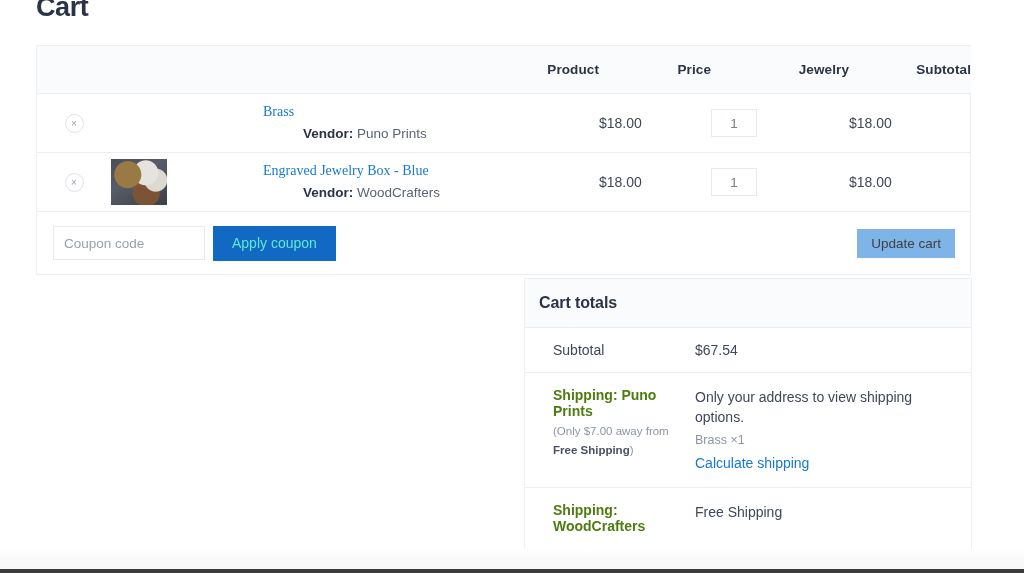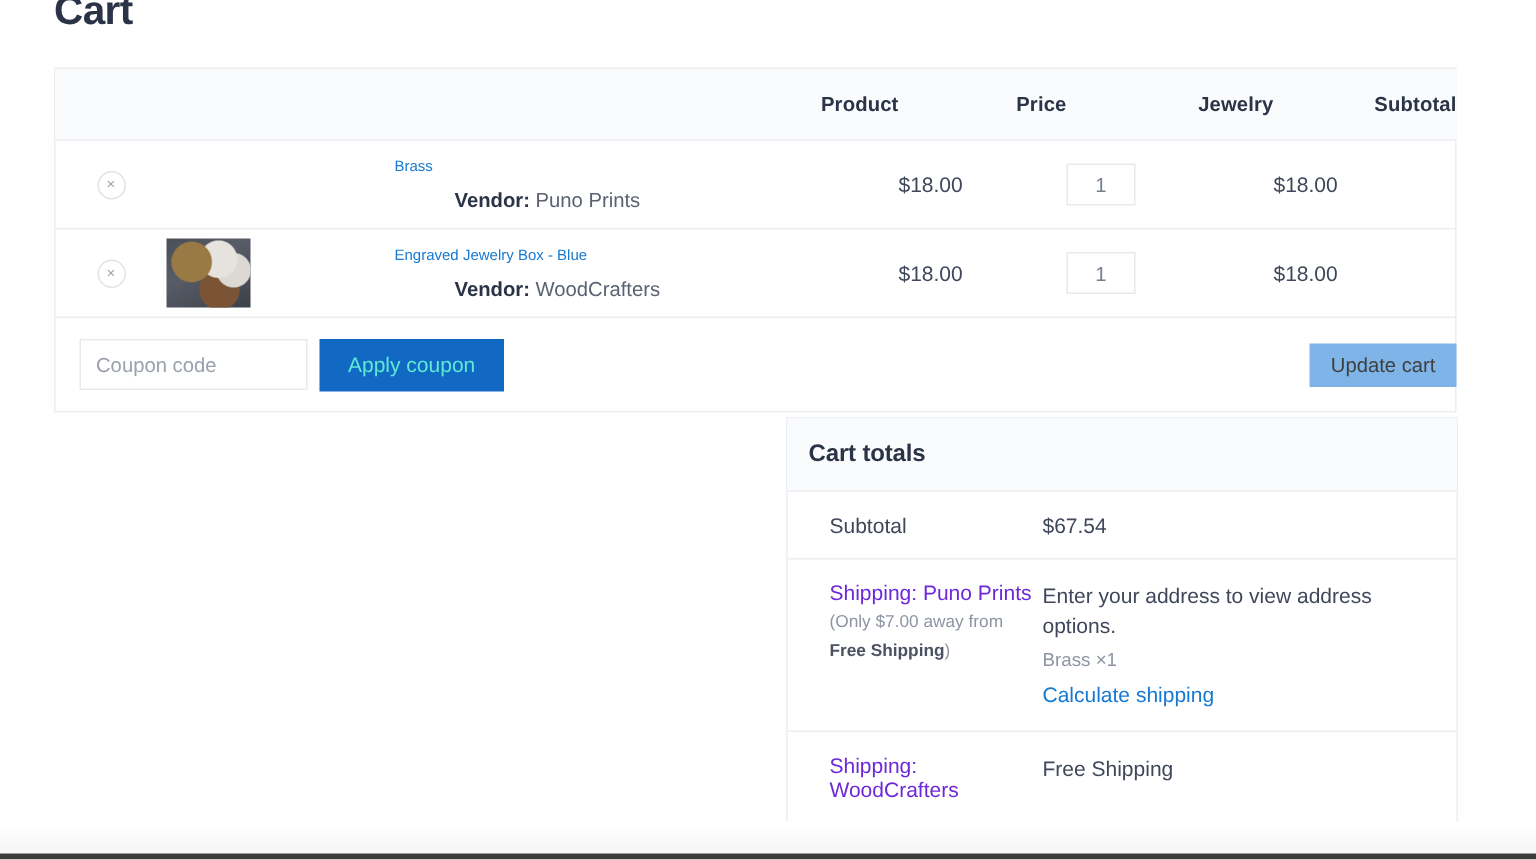--- a/index.html
+++ b/index.html
@@ -125,23 +125,24 @@
       radial-gradient(circle at 80% 46%, #dcd8d2 0 11px, transparent 12px),
       radial-gradient(circle at 63% 74%, #7a5434 0 13px, transparent 14px),
       linear-gradient(150deg, #4a4f57 0%, #575c66 40%, #3b4049 100%);
   }
 
   .prod-cell { padding-left: 0; }
   .prod-link {
     display: block;
     color: #1679d2;
     text-decoration: none;
-    font-size: 10px;
+    font-size: 14px;
     line-height: 20px;
     cursor: pointer;
+    font-family: Liberation Serif, serif;
   }
   .vendor-line {
     display: block;
     font-size: 13.5px;
     line-height: 20px;
     color: #5b6372;
     margin-top: 2px;
   }
   .vendor-label { font-weight: bold; color: #2b3346; margin-left: 40px; }
 
@@ -167,21 +168,21 @@
   
   .actions-row td {
     height: 62px;
     border-bottom: 0 !important;
     padding: 0;
   }
   .actions-inner {
     display: flex;
     align-items: center;
     justify-content: space-between;
-    padding: 0 0 0 16px;
+    padding: 0 16px 0 16px;
     height: 62px;
     box-sizing: border-box;
   }
   .coupon-group { display: flex; align-items: center; }
   .coupon-input {
     width: 152px;
     height: 34px;
     border: 1px solid #e6e9ed;
     box-sizing: border-box;
     font-size: 13.5px;
@@ -258,21 +259,21 @@
   .totals-table td {
     font-size: 14px;
     color: #40475a;
     padding: 14px 14px 14px 0;
     border-bottom: 1px solid #eceef1;
     vertical-align: top;
   }
   .totals-table tr.no-rule th,
   .totals-table tr.no-rule td { border-bottom: 0; }
 
-  .th-strong { font-weight: normal; color: #6d28d9; font-size: 14px; }
+  .th-strong { font-weight: bold; color: #4d7c0f; font-size: 14px; }
   .th-note {
     display: block;
     font-size: 11.5px;
     color: #8d95a3;
     line-height: 19px;
     margin-top: 3px;
     font-weight: normal;
   }
   .th-note b { color: #4b5262; font-weight: bold; }
 
@@ -409,21 +410,21 @@
           <td>$67.54</td>
         </tr>
 
 
         <tr>
           <th>
             <span class="th-strong">Shipping: Puno Prints</span>
             <span class="th-note"><span>(Only $7.00 away from </span><b>Free Shipping</b><span>)</span></span>
           </th>
           <td>
-            <span class="ship-msg">Enter your address to view address options.</span>
+            <span class="ship-msg">Only your address to view shipping options.</span>
             <span class="ship-items">Brass ×1</span>
             <a class="calc-link">Calculate shipping</a>
           </td>
         </tr>
 
         <tr class="no-rule">
           <th>
             <span class="th-strong">Shipping: WoodCrafters</span>
           </th>
           <td>

